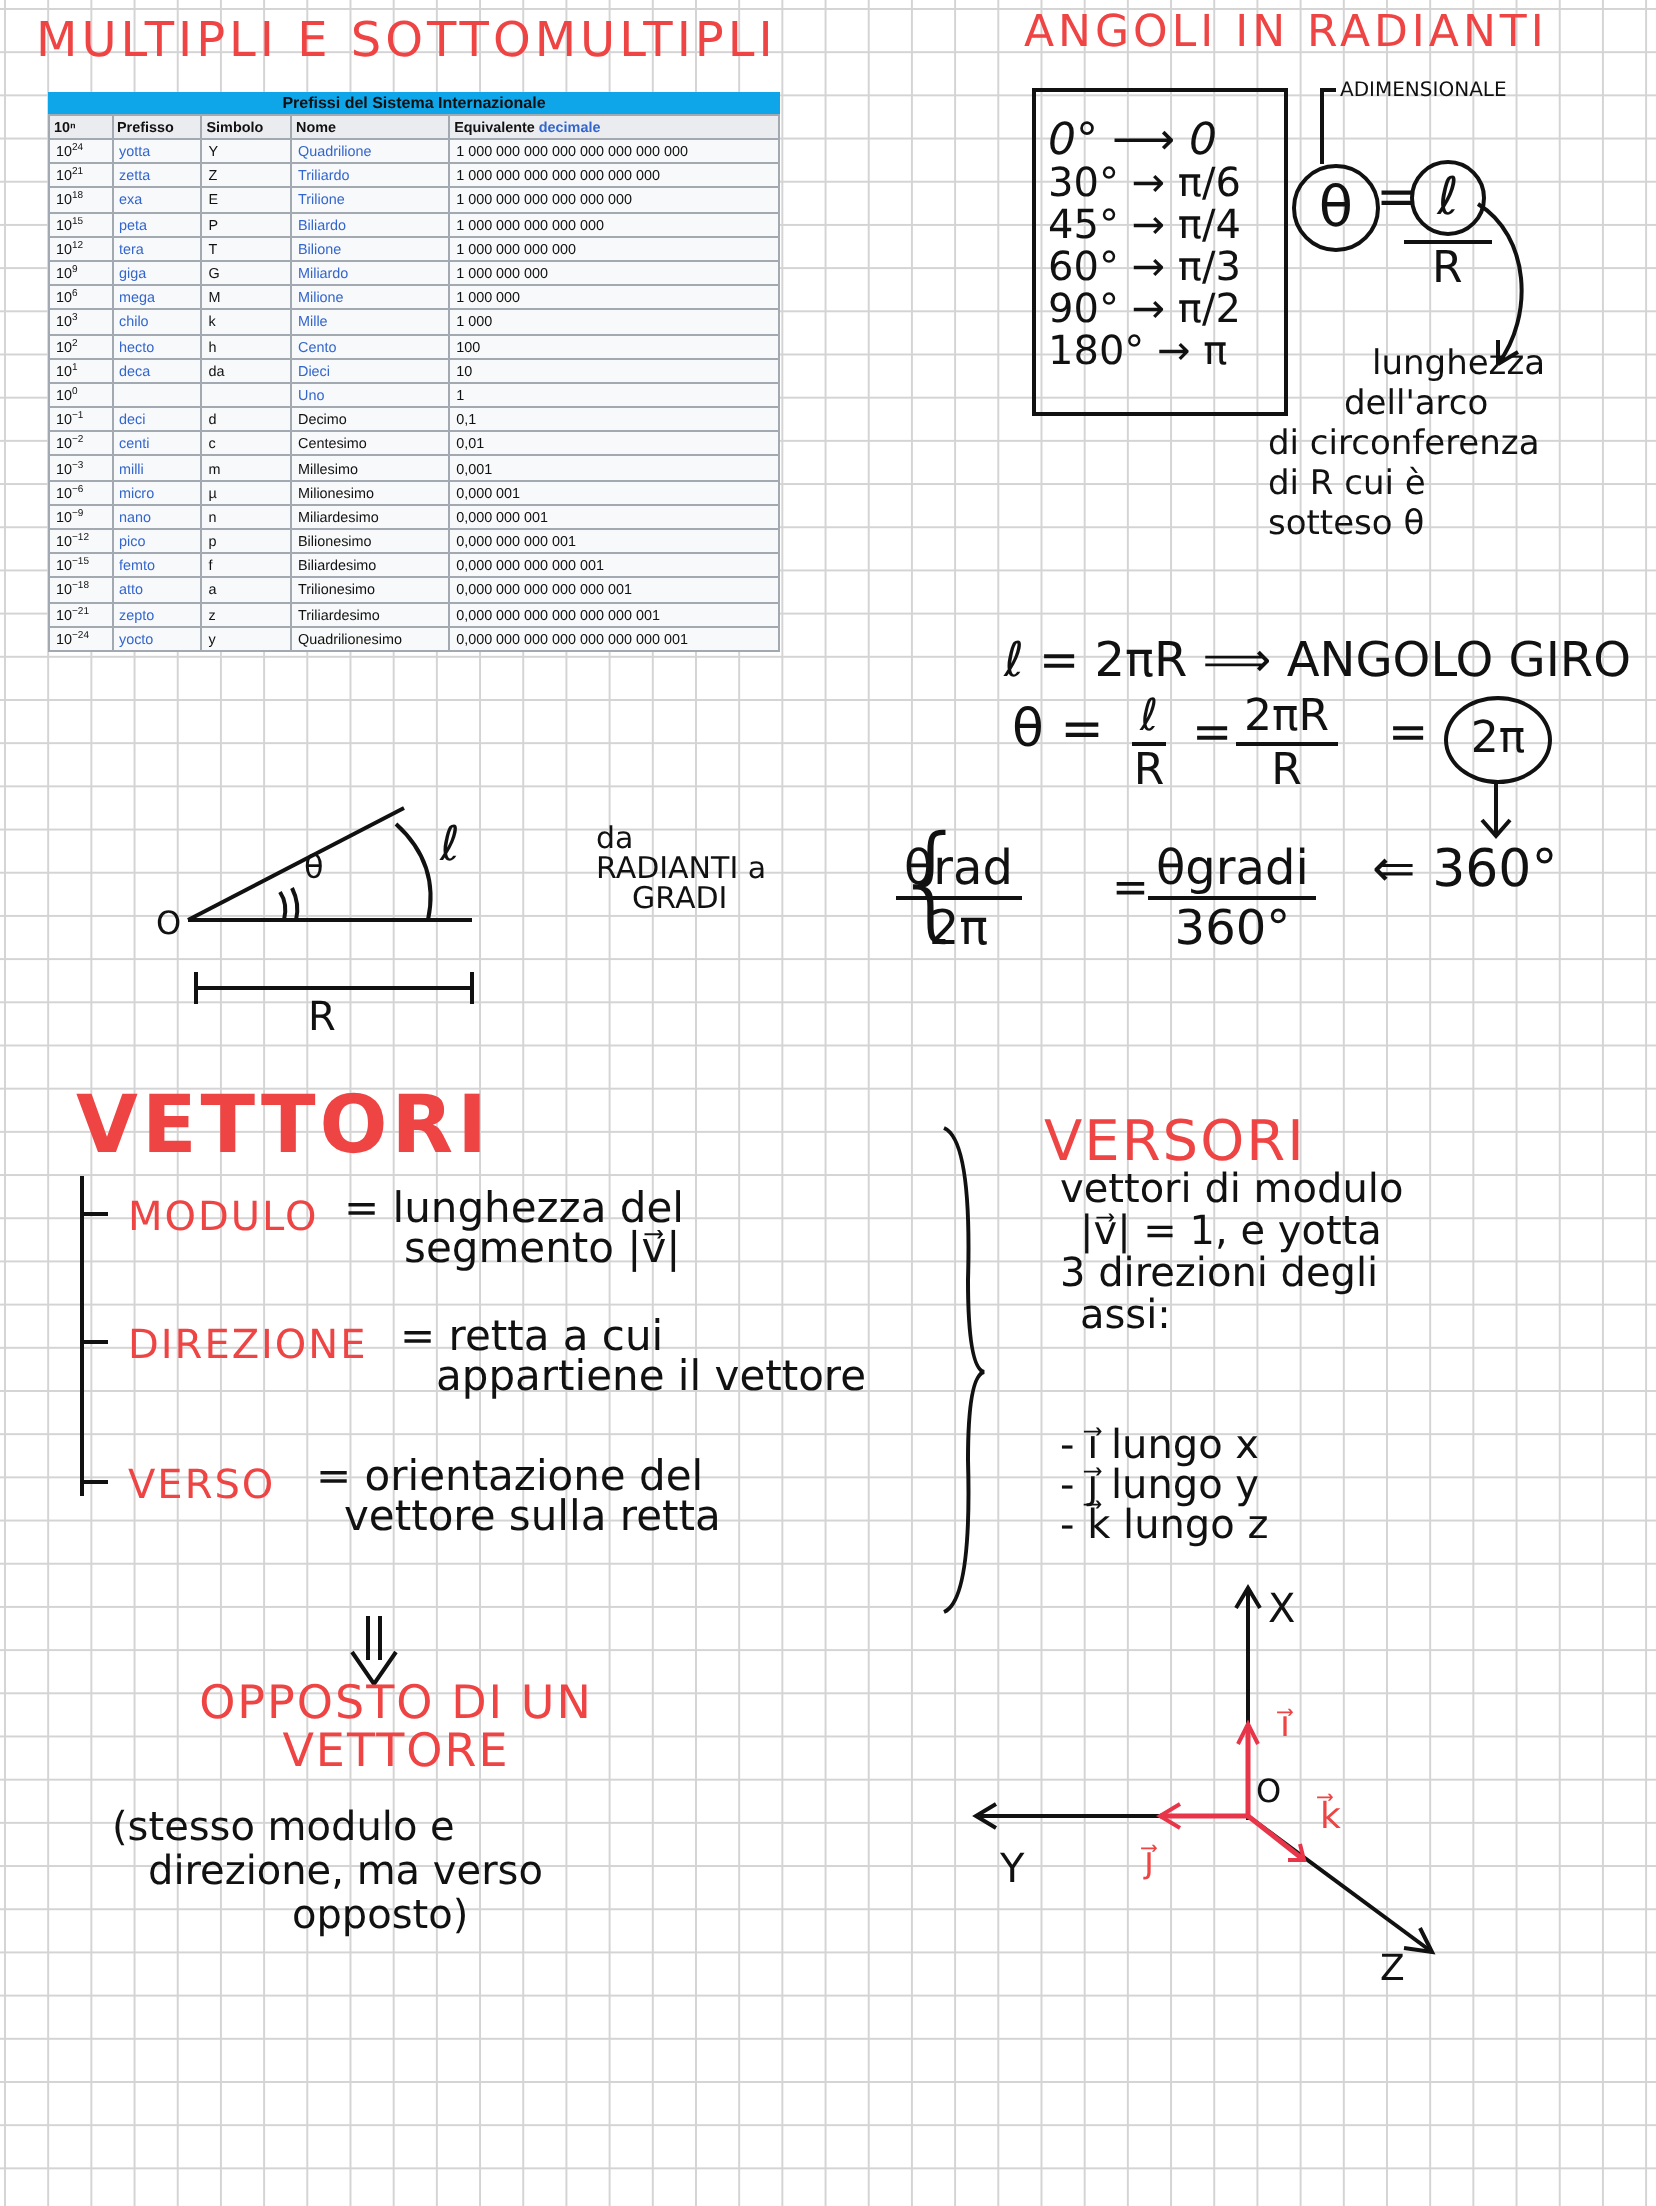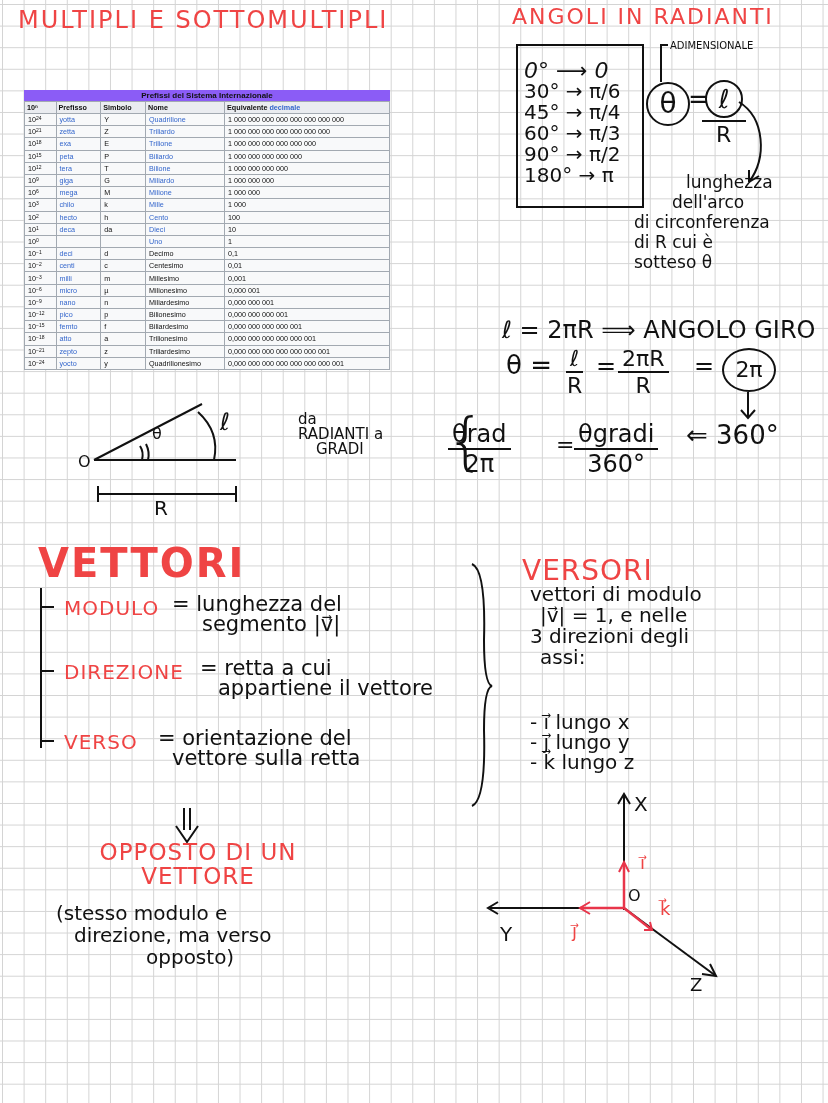--- a/index.html
+++ b/index.html
@@ -12,21 +12,21 @@
     background-size:21.6px 21.6px;
     background-position:2px 4px;
     font-family:"DejaVu Sans", sans-serif;
     color:#111;
   }
   .abs{position:absolute;}
   .red{color:#ef4444;}
   .title{font-size:22px;letter-spacing:2px;font-weight:400;}
   .big-title{font-size:40px;font-weight:700;letter-spacing:2px;}
   
-  .si-wrap{position:absolute;left:24px;top:46px;width:366px;background:#8b5cf6;margin-top:44px;}
+  .si-wrap{position:absolute;left:24px;top:46px;width:366px;background:#0ea5e9;}
   .si-caption{font-family:"Liberation Sans",sans-serif;font-size:8px;font-weight:700;text-align:center;height:11px;line-height:11px;}
   table.si{border-collapse:collapse;width:100%;font-family:"Liberation Sans",sans-serif;font-size:7.2px;}
   table.si th{background:#eaecf0;border:1px solid #a2a9b1;font-weight:700;height:11px;padding:0 2px;text-align:left;}
   table.si td{border:1px solid #a2a9b1;height:11.2px;padding:0 3px;white-space:nowrap;background:#f8f9fa;}
   table.si td.link{color:#3366cc;}
   table.si th .link{color:#3366cc;}
   sup{font-size:5px;vertical-align:top;line-height:6px;}
   .frac{display:inline-flex;flex-direction:column;align-items:center;vertical-align:middle;}
   .frac .num{border-bottom:2px solid #111;padding:0 4px;}
 </style>
@@ -311,21 +311,21 @@
       </div>
     </div>
   </div>
 <svg class="abs" style="left:468px;top:560px;" width="30" height="250">
   <path d="M4 4 Q 18 10 16 80 Q 16 124 24 126 Q 16 128 16 170 Q 18 240 4 246" stroke="#111" stroke-width="2" fill="none"></path>
 </svg>
 
 <div class="abs red" style="left:522px;top:554px;font-size:28px;letter-spacing:1px;">VERSORI</div>
 <div class="abs" style="left:530px;top:584px;font-size:20px;line-height:21px;">
   <div>vettori di modulo</div>
-  <div style="padding-left:10px">|v⃗| = 1, e nelle</div>
+  <div style="padding-left:10px">|v⃗| = 1, e yotta</div>
   <div>3 direzioni degli</div>
   <div style="padding-left:10px">assi:</div>
 </div>
 <div class="abs" style="left:530px;top:712px;font-size:20px;line-height:20px;">
   <div>- i⃗ lungo x</div>
   <div>- j⃗ lungo y</div>
   <div>- k⃗ lungo z</div>
 </div>
 
 <svg class="abs" style="left:172px;top:808px;" width="30" height="36">

